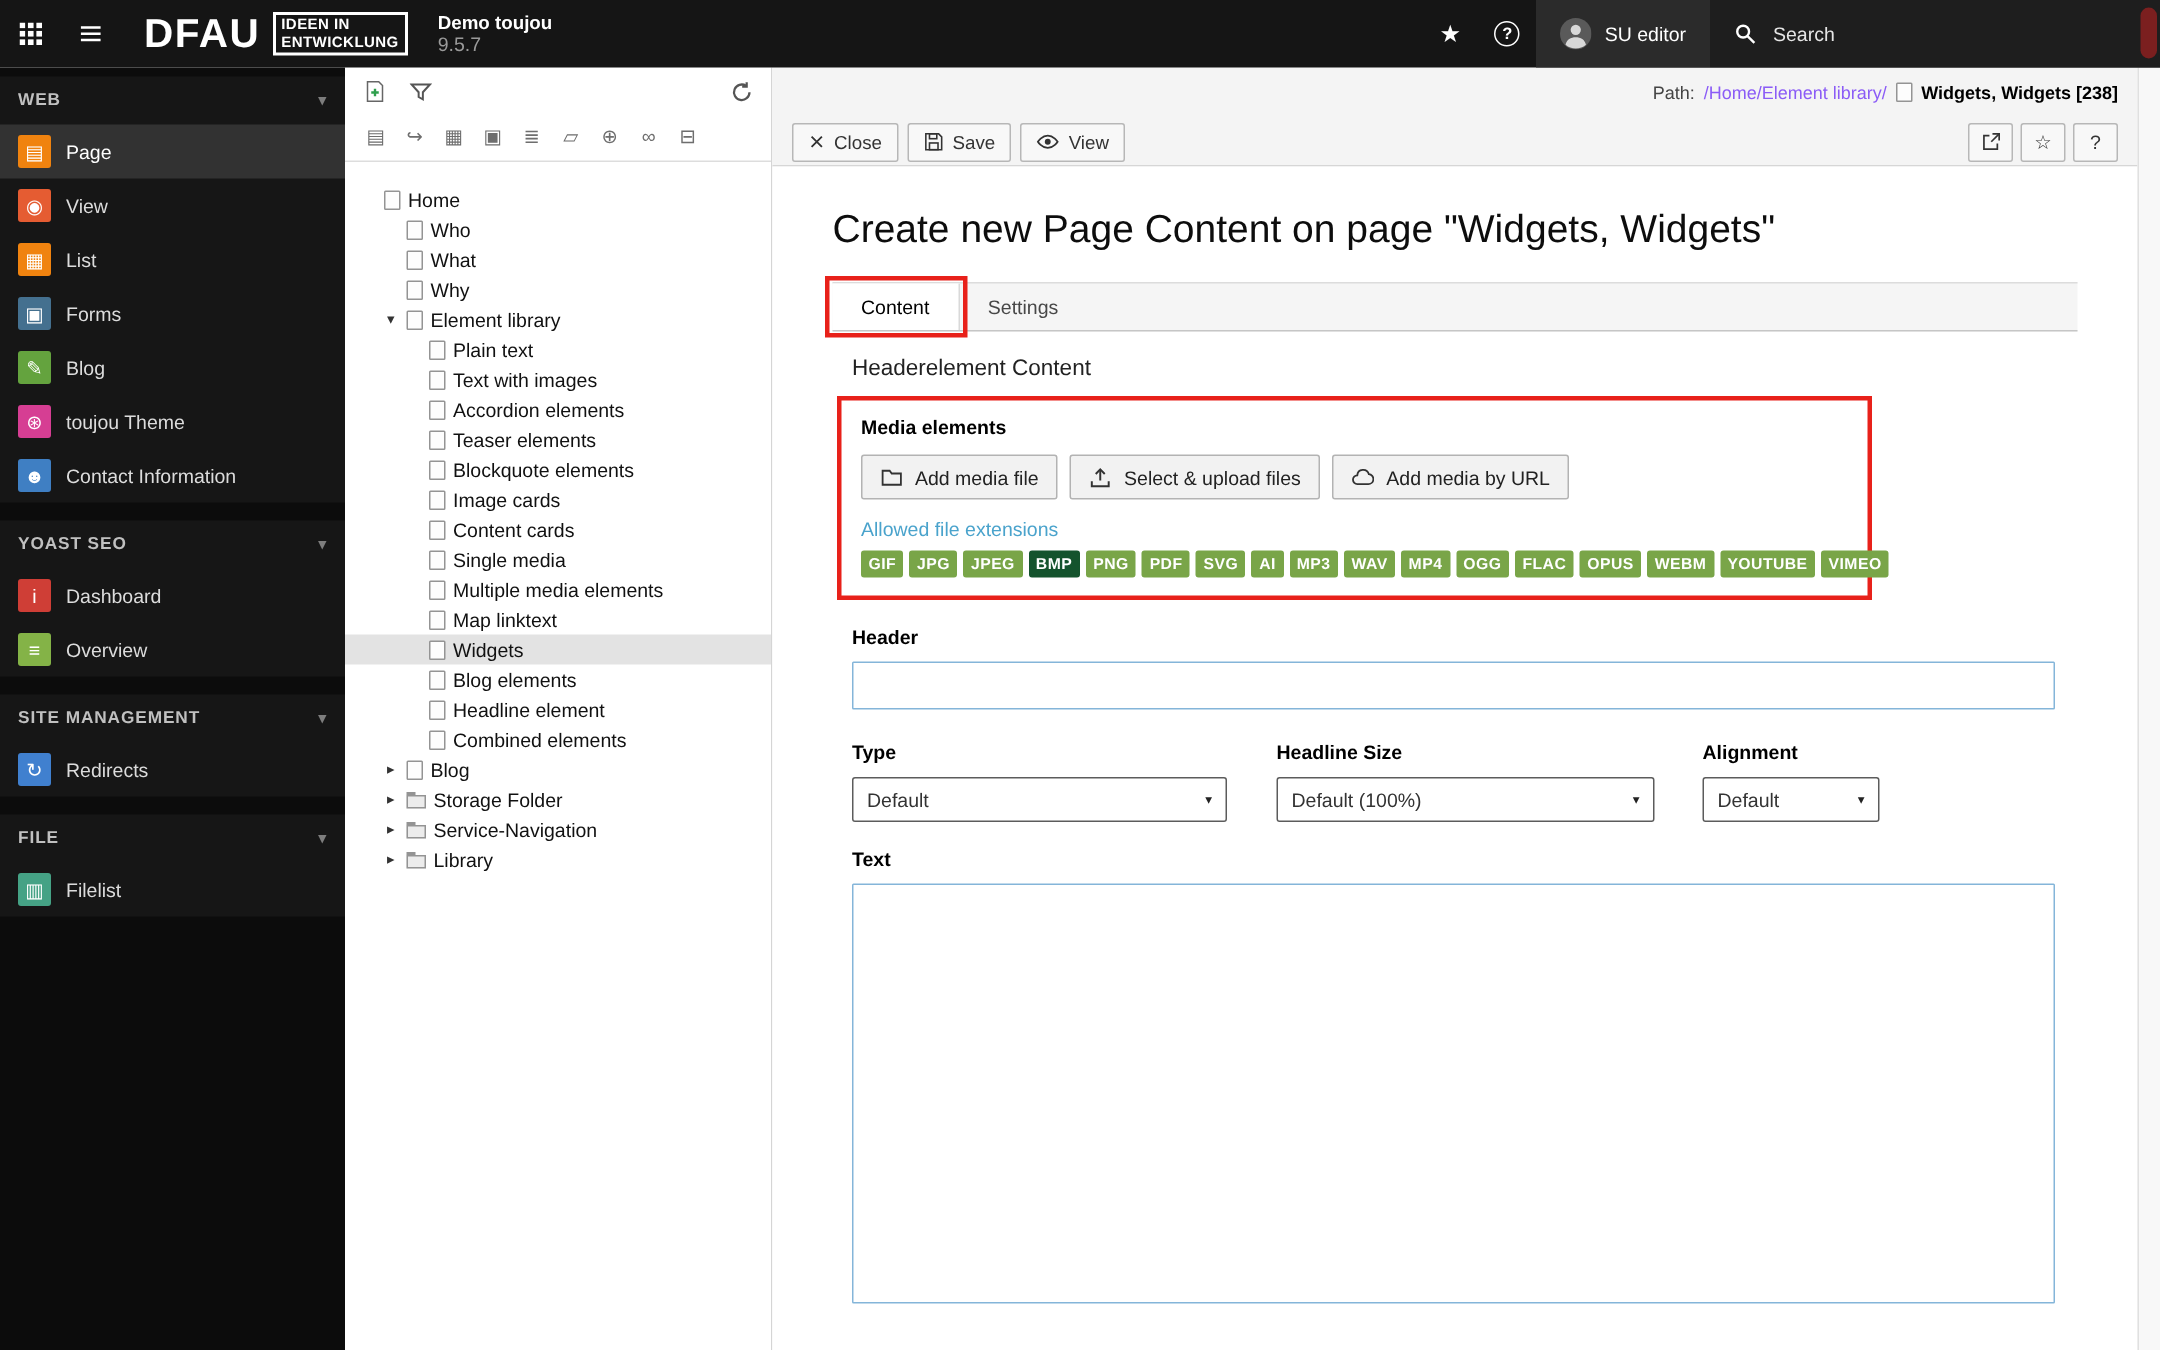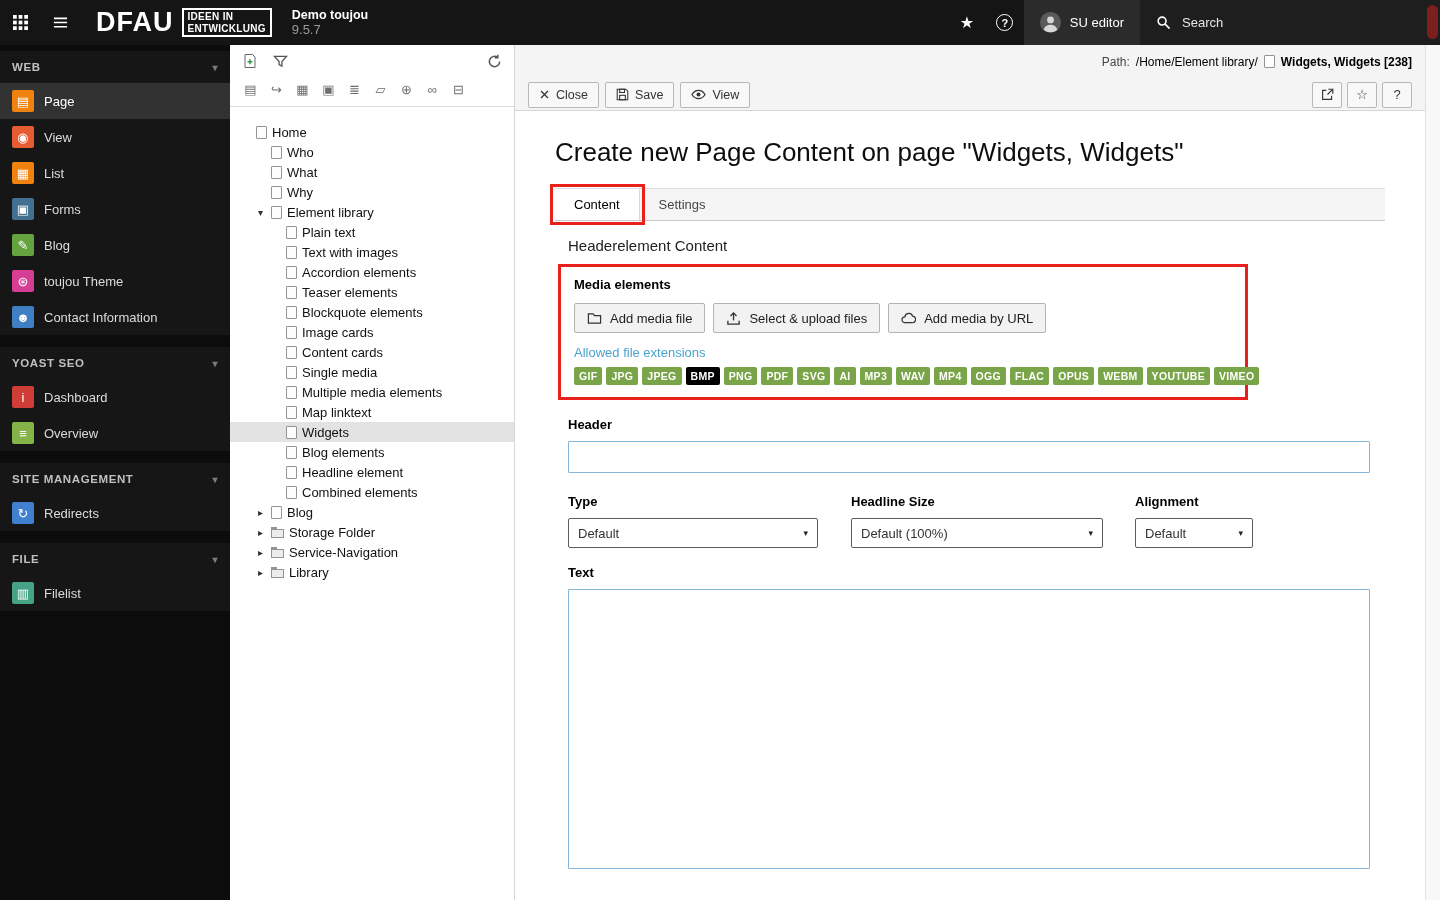--- a/index.html
+++ b/index.html
@@ -57,21 +57,21 @@
   .t-folder{width:13px;height:9px;border:1px solid #949494;background:#ececec;position:relative;flex:none;margin-top:2px}
   .t-folder::before{content:"";position:absolute;top:-3px;left:-1px;width:6px;height:2px;background:#949494}
   .tree-label{color:#111}
 
   
   .scrollrail{position:absolute;top:45px;right:0;width:15px;bottom:0;background:#f8f8f8;border-left:1px solid #e0e0e0}
   .main{position:absolute;top:45px;left:515px;right:15px;bottom:0;background:#fff;display:flex;flex-direction:column}
   .docheader{height:66px;background:#f4f4f4;border-bottom:1px solid #d6d6d6;flex:none}
   .dh-row1{height:33px;display:flex;align-items:center;justify-content:flex-end;gap:6px;
     padding:0 13px;font-size:12px;color:#444}
-  .dh-row1 .pathval{color:#000000}
+  .dh-row1 .pathval{color:#8b5cf6}
   .dh-row1 strong{color:#000}
   .dh-row2{height:33px;display:flex;align-items:center;padding:0 13px;gap:10px}
   .btn{height:26px;padding:0 10px;background:#f8f8f8;border:1px solid #b7b7b7;border-radius:2px;
     font-size:12.5px;display:inline-flex;align-items:center;gap:6px;color:#333}
   .iconbtn{width:30px;padding:0;justify-content:center}
   .iconbtn .glyph{font-size:13px;color:#333}
   .dh-actions{margin-left:auto;display:flex;gap:5px}
 
   
   .module-body{flex:1;overflow:hidden;padding:20px 40px 0 40px;background:#fff}
@@ -495,21 +495,21 @@
                 </svg>
               </span>
               <span>Add media by URL</span>
             </button>
           </div>
         <div class="allowed">Allowed file extensions</div>
         <div class="badges" id="badges">
             <span class="badge" style="background: rgb(121, 165, 72);">GIF</span>
             <span class="badge" style="background: rgb(121, 165, 72);">JPG</span>
             <span class="badge" style="background: rgb(121, 165, 72);">JPEG</span>
-            <span class="badge" style="background: #000000;">BMP</span>
+            <span class="badge" style="background: #14532d;">BMP</span>
             <span class="badge" style="background: rgb(121, 165, 72);">PNG</span>
             <span class="badge" style="background: rgb(121, 165, 72);">PDF</span>
             <span class="badge" style="background: rgb(121, 165, 72);">SVG</span>
             <span class="badge" style="background: rgb(121, 165, 72);">AI</span>
             <span class="badge" style="background: rgb(121, 165, 72);">MP3</span>
             <span class="badge" style="background: rgb(121, 165, 72);">WAV</span>
             <span class="badge" style="background: rgb(121, 165, 72);">MP4</span>
             <span class="badge" style="background: rgb(121, 165, 72);">OGG</span>
             <span class="badge" style="background: rgb(121, 165, 72);">FLAC</span>
             <span class="badge" style="background: rgb(121, 165, 72);">OPUS</span>

